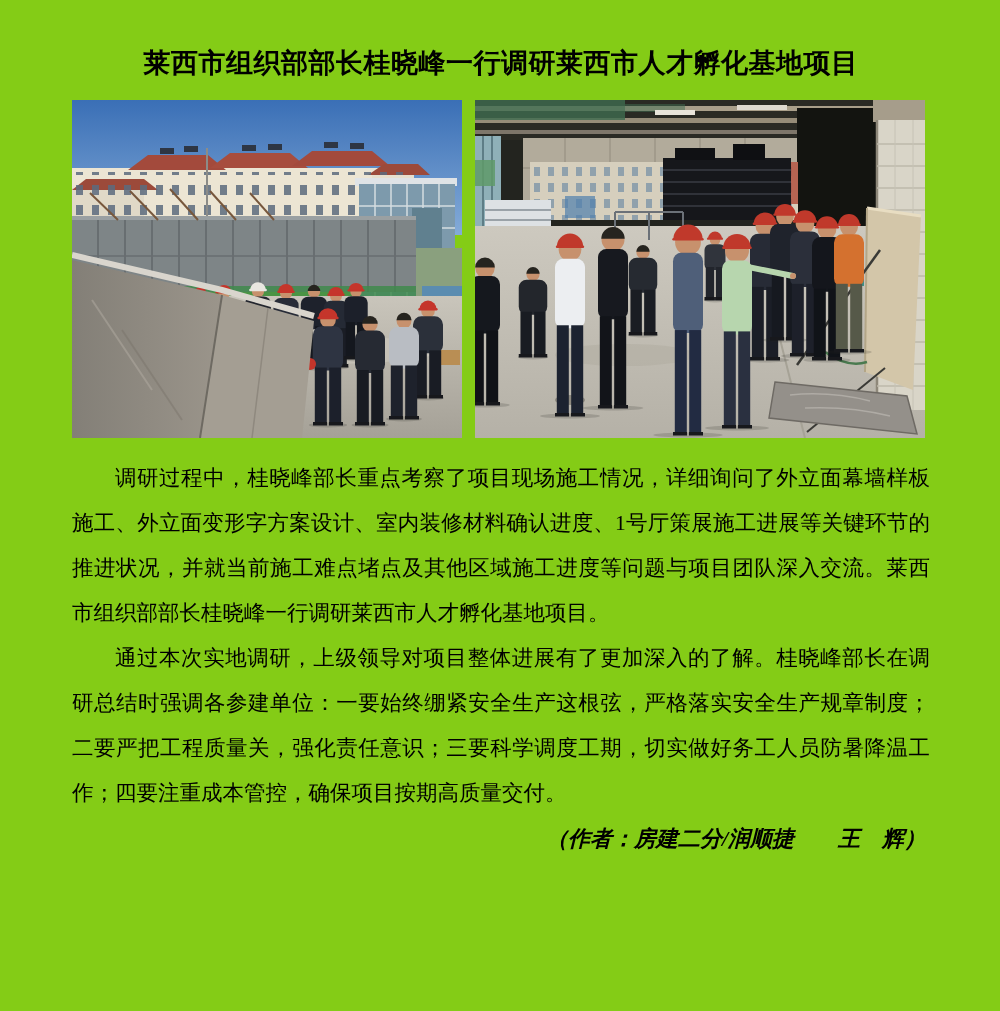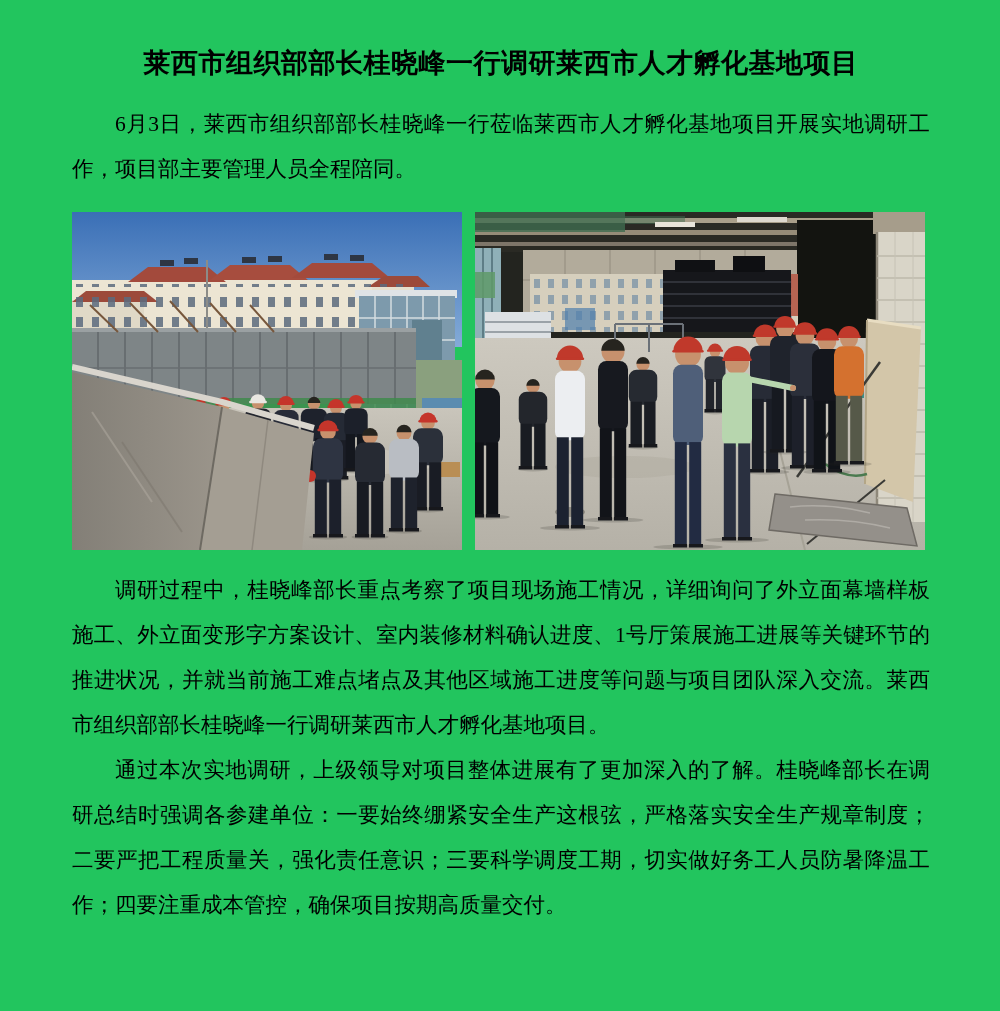--- a/index.html
+++ b/index.html
@@ -5,21 +5,21 @@
   html, body { margin: 0; padding: 0; background: #ffffff; }
   body {
     width: 1000px; height: 1011px; overflow: hidden;
     font-family: "Liberation Serif", "DejaVu Serif", serif;
     color: #000000;
   }
   .page {
     width: 1000px; height: 1011px;
     padding: 0 70px 0 72px;
     box-sizing: border-box;
-    background: #22c55e;
+    background: #84cc16;
     overflow: hidden;
   }
   .title {
     margin: 46px 0 0 0;
     font-size: 27px; line-height: 34px;
     font-weight: bold; text-align: center;
     letter-spacing: 0.5px;
   }
   .para {
     font-size: 21.5px; line-height: 45px;
@@ -43,21 +43,20 @@
     padding-right: 4px;
   }
 </style>
 </head>
 <body>
 
 <div class="page">
 
   <h1 class="title">莱西市组织部部长桂晓峰一行调研莱西市人才孵化基地项目</h1>
 
-  <p class="para indent para-first">6月3日，莱西市组织部部长桂晓峰一行莅临莱西市人才孵化基地项目开展实地调研工作，项目部主要管理人员全程陪同。</p>
 
   <div class="photo-row">
 
     <svg class="photo photo-left" viewBox="0 0 390 338" preserveAspectRatio="none">
       <defs>
         <linearGradient id="lsky" x1="0" y1="0" x2="0" y2="1">
           <stop offset="0" stop-color="#3a6fb6"></stop>
             <stop offset="1" stop-color="#84abd8"></stop>
         </linearGradient>
         <linearGradient id="lground" x1="0" y1="0" x2="0" y2="1">
@@ -544,14 +543,15 @@
             <circle cx="318" cy="176" r="3" fill="#c7916d"></circle>
           </g>
         </g>
     </svg>
   </div>
 
   <p class="para indent para-after-photos">调研过程中，桂晓峰部长重点考察了项目现场施工情况，详细询问了外立面幕墙样板施工、外立面变形字方案设计、室内装修材料确认进度、1号厅策展施工进展等关键环节的推进状况，并就当前施工难点堵点及其他区域施工进度等问题与项目团队深入交流。莱西市组织部部长桂晓峰一行调研莱西市人才孵化基地项目。</p>
 
   <p class="para indent">通过本次实地调研，上级领导对项目整体进展有了更加深入的了解。桂晓峰部长在调研总结时强调各参建单位：一要始终绷紧安全生产这根弦，严格落实安全生产规章制度；二要严把工程质量关，强化责任意识；三要科学调度工期，切实做好务工人员防暑降温工作；四要注重成本管控，确保项目按期高质量交付。</p>
 
+  <p class="para author">（作者：房建二分/润顺捷　　王　辉）</p>
 
 </div>
 
 </body></html>

